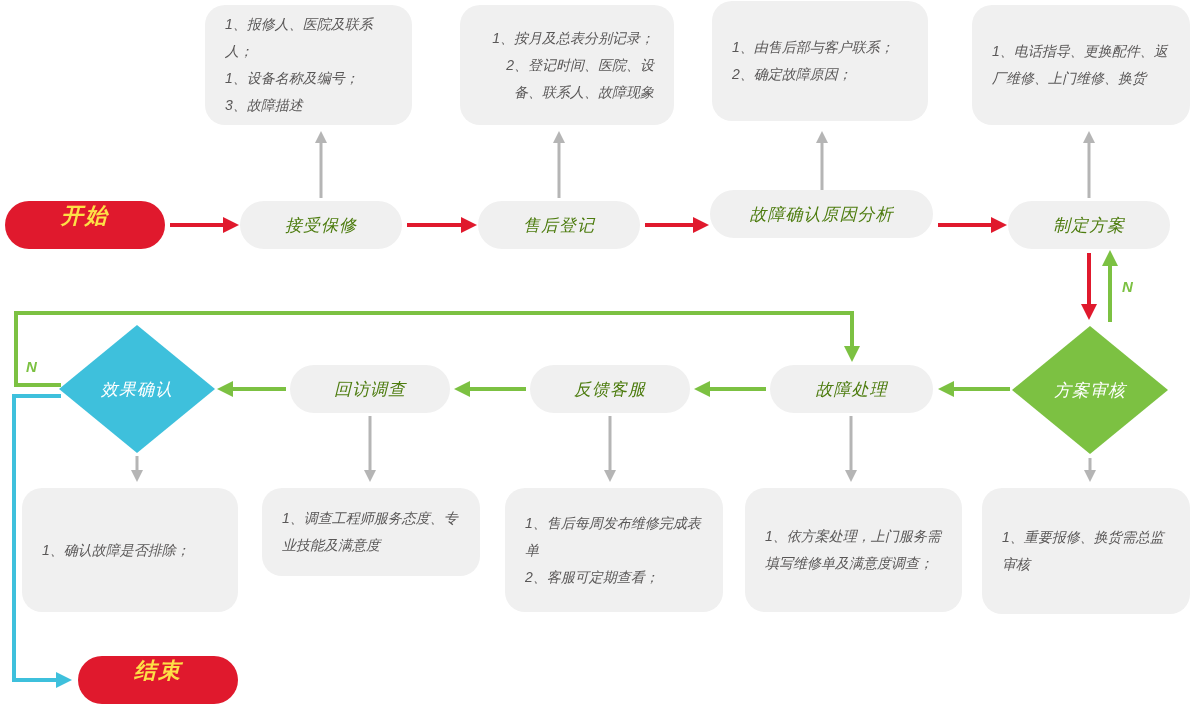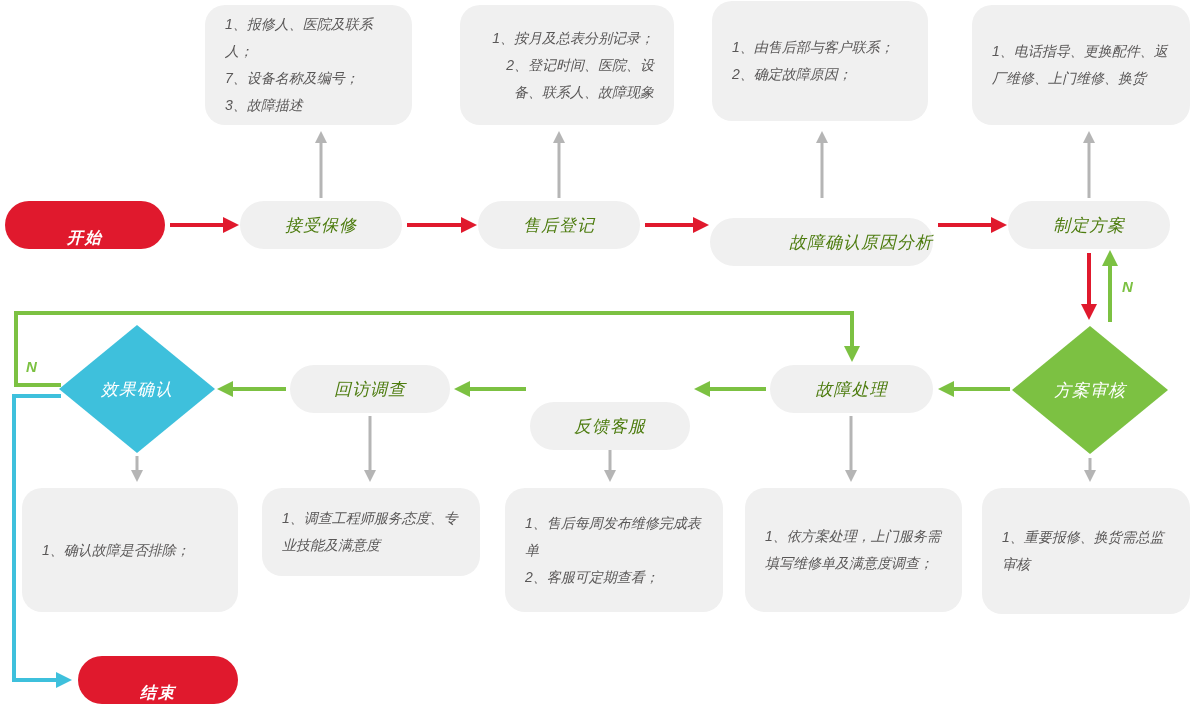--- a/index.html
+++ b/index.html
@@ -7,22 +7,22 @@
   #canvas{position:relative;width:1200px;height:707px;background:#ffffff;overflow:hidden;font-style:italic;}
   #wires{position:absolute;left:0;top:0;width:1200px;height:707px;pointer-events:none;}
 
   .pill{
     position:absolute;height:48px;border-radius:24px;background:#f0f0f0;
     display:flex;align-items:center;justify-content:center;
     font-size:17px;color:#4d7c0f;letter-spacing:1px;
   }
   .terminal{
     position:absolute;height:48px;border-radius:24px;background:#e0192d;
-    display:flex;align-items:flex-end;justify-content:center;
-    font-size:16px;font-weight:bold;color:#ffffff;letter-spacing:2px;
+    display:flex;align-items:flex-start;justify-content:center;
+    font-size:22px;font-weight:bold;color:#fde047;letter-spacing:2px;
   }
   .diamond{
     position:absolute;width:156px;height:128px;
     clip-path:polygon(50% 0,100% 50%,50% 100%,0 50%);
     display:flex;align-items:center;justify-content:center;
     font-size:17px;color:#ffffff;letter-spacing:1px;
   }
   .diamond.green{background:#7cc142;}
   .diamond.cyan{background:#3ec0dc;}
 
@@ -82,21 +82,21 @@
 
     <path d="M137,456 V473" stroke="#b5b5b5" stroke-width="3" fill="none" marker-end="url(#ah-gray)"></path>
     <path d="M370,416 V473" stroke="#b5b5b5" stroke-width="3" fill="none" marker-end="url(#ah-gray)"></path>
     <path d="M610,416 V473" stroke="#b5b5b5" stroke-width="3" fill="none" marker-end="url(#ah-gray)"></path>
     <path d="M851,416 V473" stroke="#b5b5b5" stroke-width="3" fill="none" marker-end="url(#ah-gray)"></path>
     <path d="M1090,458 V473" stroke="#b5b5b5" stroke-width="3" fill="none" marker-end="url(#ah-gray)"></path>
   </svg>
 
   <div class="note" style="left:205px;top:5px;width:207px;height:120px;">
     <div class="note-line">1、报修人、医院及联系人；</div>
-    <div class="note-line">7、设备名称及编号；</div>
+    <div class="note-line">1、设备名称及编号；</div>
     <div class="note-line">3、故障描述</div>
   </div>
   <div class="note" style="left:460px;top:5px;width:214px;height:120px;text-align:right;">
     <div class="note-line">1、按月及总表分别记录；</div>
     <div class="note-line">2、登记时间、医院、设备、联系人、故障现象</div>
   </div>
   <div class="note" style="left:712px;top:1px;width:216px;height:120px;">
     <div class="note-line">1、由售后部与客户联系；</div>
     <div class="note-line">2、确定故障原因；</div>
   </div>
@@ -106,38 +106,38 @@
 
   <div class="terminal" style="left:5px;top:201px;width:160px;">
     <span>开始</span>
   </div>
   <div class="pill" style="left:240px;top:201px;width:162px;">
     <span>接受保修</span>
   </div>
   <div class="pill" style="left:478px;top:201px;width:162px;">
     <span>售后登记</span>
   </div>
-  <div class="pill" style="left:710px;top:218px;width:223px;justify-content:flex-end;">
+  <div class="pill" style="left:710px;top:190px;width:223px;">
     <span>故障确认原因分析</span>
   </div>
   <div class="pill" style="left:1008px;top:201px;width:162px;">
     <span>制定方案</span>
   </div>
 
   <div class="diamond green" style="left:1012px;top:326px;">
     <span>方案审核</span>
   </div>
   <div class="diamond cyan" style="left:59px;top:325px;">
     <span>效果确认</span>
   </div>
 
   <div class="pill" style="left:770px;top:365px;width:163px;">
     <span>故障处理</span>
   </div>
-  <div class="pill" style="left:530px;top:365px;width:160px;margin-top:37px;">
+  <div class="pill" style="left:530px;top:365px;width:160px;">
     <span>反馈客服</span>
   </div>
   <div class="pill" style="left:290px;top:365px;width:160px;">
     <span>回访调查</span>
   </div>
 
   <div class="n-label" style="left:1122px;top:278px;">N</div>
   <div class="n-label" style="left:26px;top:358px;">N</div>
 
   <div class="note" style="left:22px;top:488px;width:216px;height:124px;">

